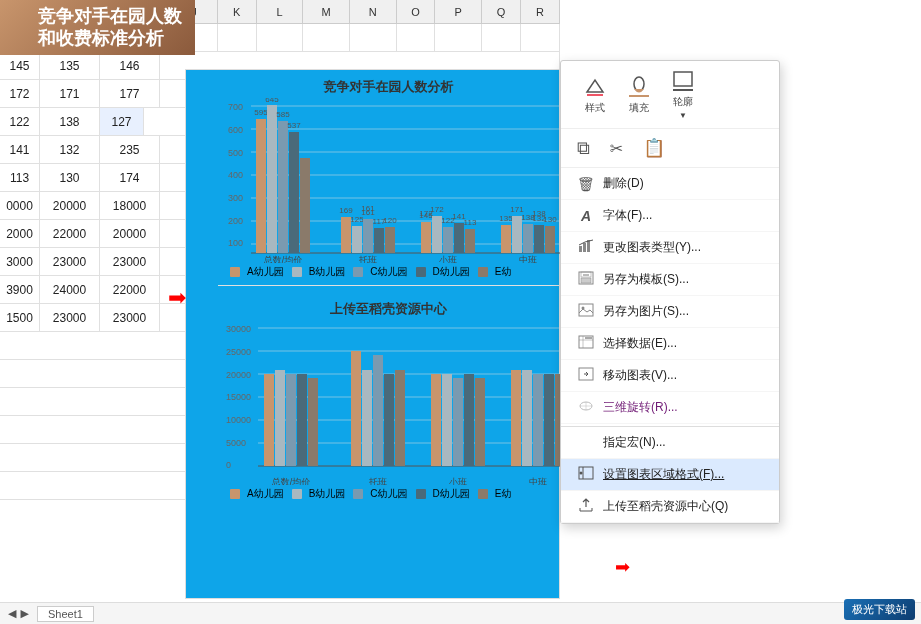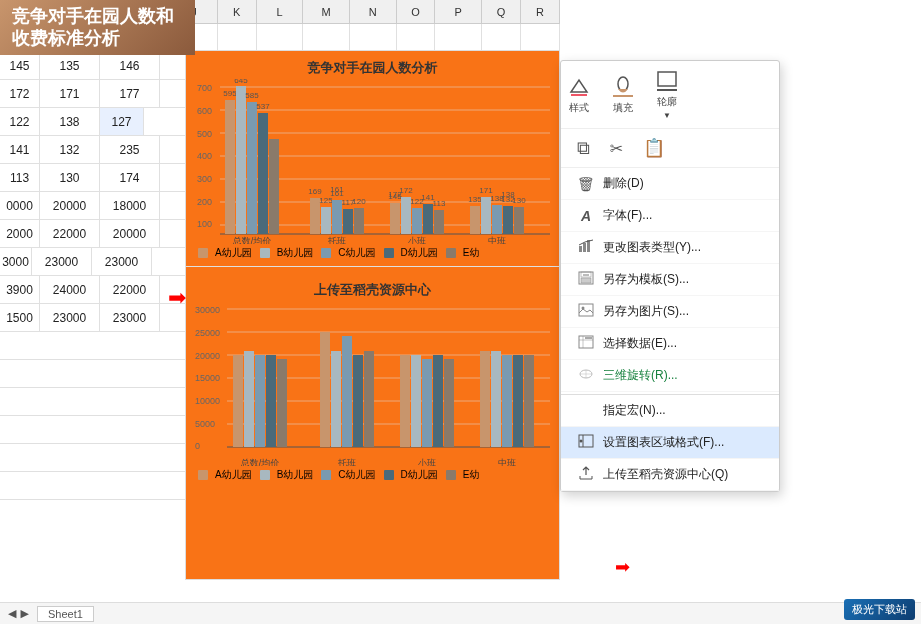--- a/index.html
+++ b/index.html
@@ -91,21 +91,21 @@
       background: #fff;
       border: 1px solid #ccc;
       box-shadow: 2px 4px 12px rgba(0,0,0,0.18);
       z-index: 100;
       border-radius: 3px;
     }
 
     .menu-toolbar {
       display: flex;
       align-items: center;
-      padding: 8px 4px;
+      padding: 8px 20px;
       border-bottom: 1px solid #eee;
       gap: 16px;
     }
     .menu-tool-btn {
       display: flex;
       flex-direction: column;
       align-items: center;
       font-size: 10px;
       color: #444;
       cursor: pointer;
@@ -137,25 +137,26 @@
       display: flex;
       align-items: center;
       padding: 7px 16px;
       cursor: pointer;
       font-size: 12px;
       color: #222;
       gap: 8px;
       border-bottom: 1px solid #f5f5f5;
     }
     .menu-item.disabled {
-      color: #15803d;
+      color: #701a75;
       cursor: default;
     }
     .menu-item.highlighted {
       background: #dbeafe;
+      text-decoration: underline;
     }
     .menu-item .mi-icon {
       font-size: 14px;
       width: 18px;
       text-align: center;
       color: #555;
     }
     .menu-item.disabled .mi-icon {
       color: #bbb;
     }
@@ -190,26 +191,27 @@
       border-top: 1px solid #ddd;
       display: flex;
       align-items: center;
       padding: 0 8px;
       font-size: 11px;
       color: #555;
     }
 
     .chart-container {
       position: absolute;
-      top: 50px;
+      top: 69px;
       left: 185px;
       width: 375px;
       height: 530px;
-      background: #f97316;
+      background: #0ea5e9;
       border: 1px solid #ddd;
+      padding-left: 32px;
     }
 
     .inner-chart {
       padding: 4px 8px 0 8px;
     }
     .inner-chart-title {
       text-align: center;
       font-size: 13px;
       font-weight: bold;
       color: #333;
@@ -305,21 +307,21 @@
     </div>
 
     <div class="row">
       <div class="cell" style="width:40px">2000</div>
       <div class="cell" style="width:60px">22000</div>
       <div class="cell" style="width:60px">20000</div>
       <div class="cell" style="flex:1"></div>
     </div>
 
     <div class="row">
-      <div class="cell" style="width:32px">3000</div>
+      <div class="cell" style="width:40px">3000</div>
       <div class="cell" style="width:60px">23000</div>
       <div class="cell" style="width:60px">23000</div>
       <div class="cell" style="flex:1"></div>
     </div>
 
     <div class="row">
       <div class="cell" style="width:40px">3900</div>
       <div class="cell" style="width:60px">24000</div>
       <div class="cell" style="width:60px">22000</div>
       <div class="cell" style="flex:1"></div>
@@ -347,21 +349,21 @@
     <div class="row" style="height:28px">
       <div class="cell" style="flex:1"></div>
     </div>
     <div class="row" style="height:28px">
       <div class="cell" style="flex:1"></div>
     </div>
   </div>
 </div>
 
 <div style="position:absolute;top:0;left:0;width:195px;height:55px;background:linear-gradient(135deg,#c8956c,#8b5a3c);display:flex;align-items:center;padding:0 12px;z-index:10;">
-  <span style="color:#fff;font-size:18px;font-weight:bold;line-height:1.2;">竞争对手在园人数和收费标准分析</span>
+  <span style="color:#fff;font-size:18px;font-weight:bold;line-height:1.2;margin-left:26px;">竞争对手在园人数和收费标准分析</span>
 </div>
 
 <div class="chart-container">
 
   <div class="inner-chart">
     <div class="inner-chart-title">竞争对手在园人数分析</div>
 
     <svg width="355" height="165" style="display:block;margin:0 auto;">
 
       <text x="2" y="12" font-size="9" fill="#666">700</text>
@@ -638,20 +640,29 @@
     <span class="mi-icon">
       <svg width="16" height="14" viewBox="0 0 16 14">
           <rect x="1" y="1" width="14" height="12" fill="none" stroke="#888" stroke-width="1"></rect>
           <line x1="1" y1="5" x2="15" y2="5" stroke="#888" stroke-width="0.5"></line>
           <line x1="5" y1="1" x2="5" y2="13" stroke="#888" stroke-width="0.5"></line>
           <path d="M7 3 L14 3" stroke="#555" stroke-width="1"></path>
         </svg>
     </span>
     <span>选择数据(E)...</span>
   </div>
+  <div class="menu-item">
+    <span class="mi-icon">
+      <svg width="16" height="14" viewBox="0 0 16 14">
+          <rect x="1" y="1" width="14" height="12" fill="none" stroke="#888" stroke-width="1"></rect>
+          <path d="M6 7 L10 7 M8 5 L10 7 L8 9" fill="none" stroke="#555" stroke-width="1"></path>
+        </svg>
+    </span>
+    <span>移动图表(V)...</span>
+  </div>
   <div class="menu-item disabled">
     <span class="mi-icon">
       <svg width="16" height="14" viewBox="0 0 16 14">
           <ellipse cx="8" cy="7" rx="6" ry="4" fill="none" stroke="#bbb" stroke-width="1"></ellipse>
           <path d="M8 3 L8 11" stroke="#bbb" stroke-width="0.5"></path>
           <path d="M2 7 L14 7" stroke="#bbb" stroke-width="0.5"></path>
         </svg>
     </span>
     <span>三维旋转(R)...</span>
   </div>

